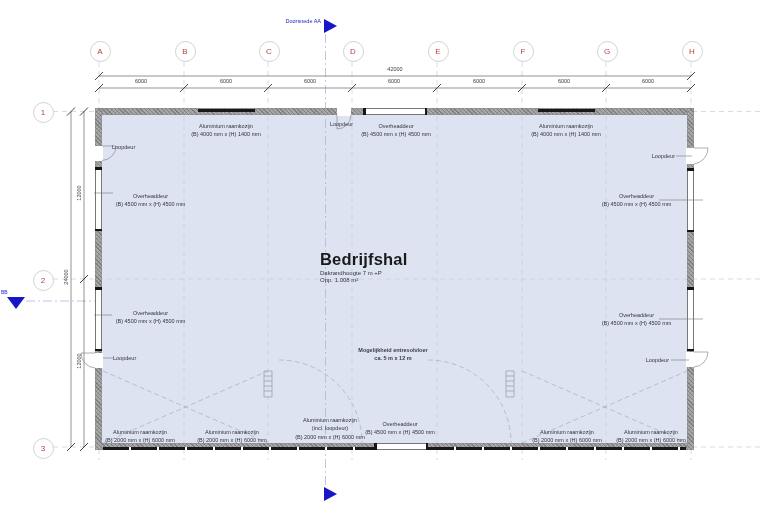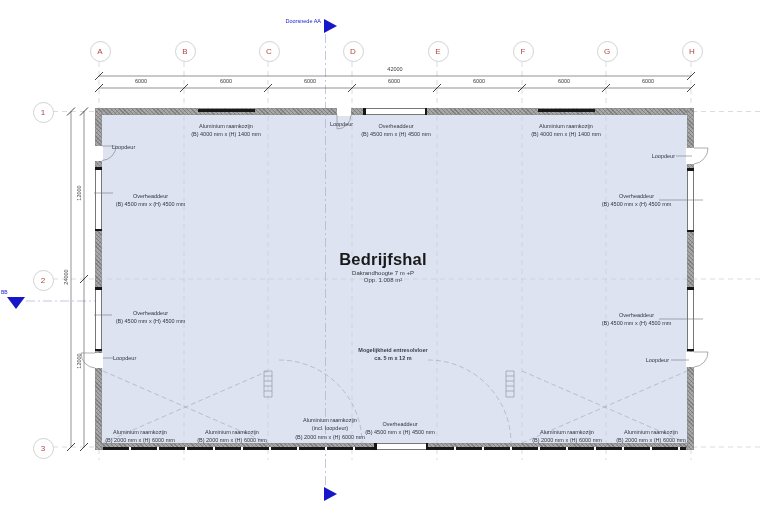--- a/index.html
+++ b/index.html
@@ -20,21 +20,21 @@
   .win{position:absolute;background:#181818;}
   .win-tick{background:repeating-linear-gradient(90deg,#181818 0 26px,#fafafa 26px 28px);}
   .bubble{position:absolute;width:19px;height:19px;border-radius:50%;border:1px solid #d2d2d2;
           background:#fff;color:#b24343;font-size:8px;display:flex;align-items:center;justify-content:center;z-index:6;}
   .lbl{position:absolute;font-size:5.5px;line-height:1.5;color:#31353d;text-align:center;z-index:5;}
   .lbl .ln{white-space:nowrap;}
   .lbl-left{text-align:left}.lbl-right{text-align:right}
   .dim{position:absolute;font-size:5.5px;color:#3a3a3a;text-align:center;z-index:5;}
   .rot{transform:rotate(-90deg);}
   .blue{color:#2020cc;}
-  .titleblock{position:absolute;left:308px;top:250px;width:150px;text-align:center;z-index:5;color:#1a1a1a;}
+  .titleblock{position:absolute;left:320px;top:250px;width:150px;z-index:5;color:#1a1a1a;}
   .titleblock .t{font-size:16.5px;font-weight:bold;letter-spacing:.2px;}
   .titleblock .s{font-size:6px;margin-top:1px;color:#33363d;}
   .entresol{font-weight:600;color:#3a3e48;}
 </style>
 </head>
 <body>
 
 <div class="canvas">
 
   <div class="interior"></div>

